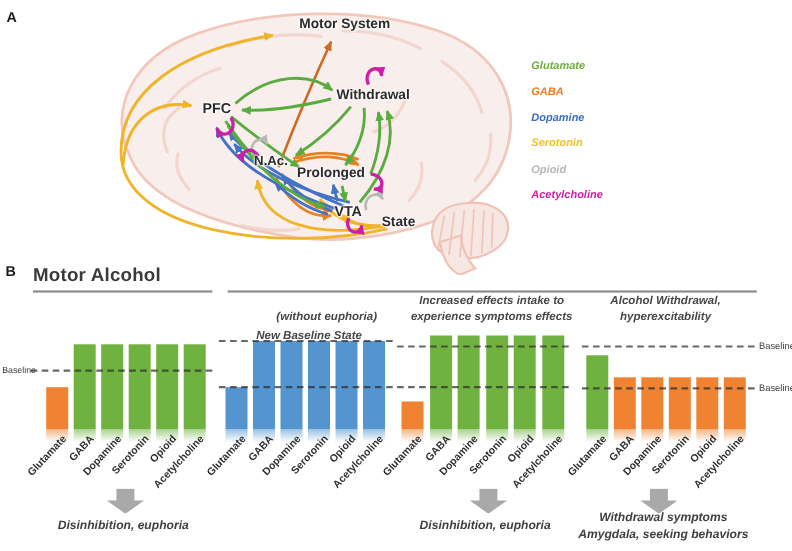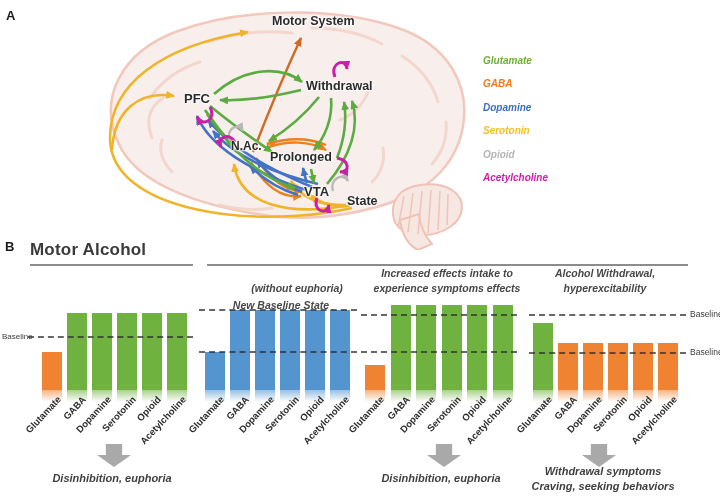--- a/index.html
+++ b/index.html
@@ -250,15 +250,15 @@
       <div class="bar-label" style="left: 566px; top: 392px;">Opioid</div>
       <div class="bar" style="left: 658px; top: 343px; height: 47px; background: rgb(239, 131, 50);"></div>
       <div class="bar-fade" style="left: 658px; top: 390px; background: linear-gradient(rgba(239, 131, 50, 0.6), rgba(239, 131, 50, 0));"></div>
       <div class="bar-label" style="left: 591px; top: 392px;">Acetylcholine</div>
       <div class="dash" style="left: 529px; top: 314px; width: 157px;"></div>
       <div class="baseline-label" style="left: 690px; top: 309px; font-size: 8.5px;">Baseline</div>
       <div class="dash" style="left: 529px; top: 352px; width: 157px;"></div>
       <div class="baseline-label" style="left: 690px; top: 347px; font-size: 8.5px;">Baseline</div>
       <div class="down-arrow" style="left: 582px; top: 444px;"></div>
       <div class="chart-caption" style="left: 493px; top: 464px; width: 220px;">Withdrawal symptoms</div>
-      <div class="chart-caption" style="left: 493px; top: 479px; width: 220px;">Craving, seeking behaviors</div>
+      <div class="chart-caption" style="left: 493px; top: 479px; width: 220px;">Amygdala, seeking behaviors</div>
     </div>
 </div>
 
 </body></html>

